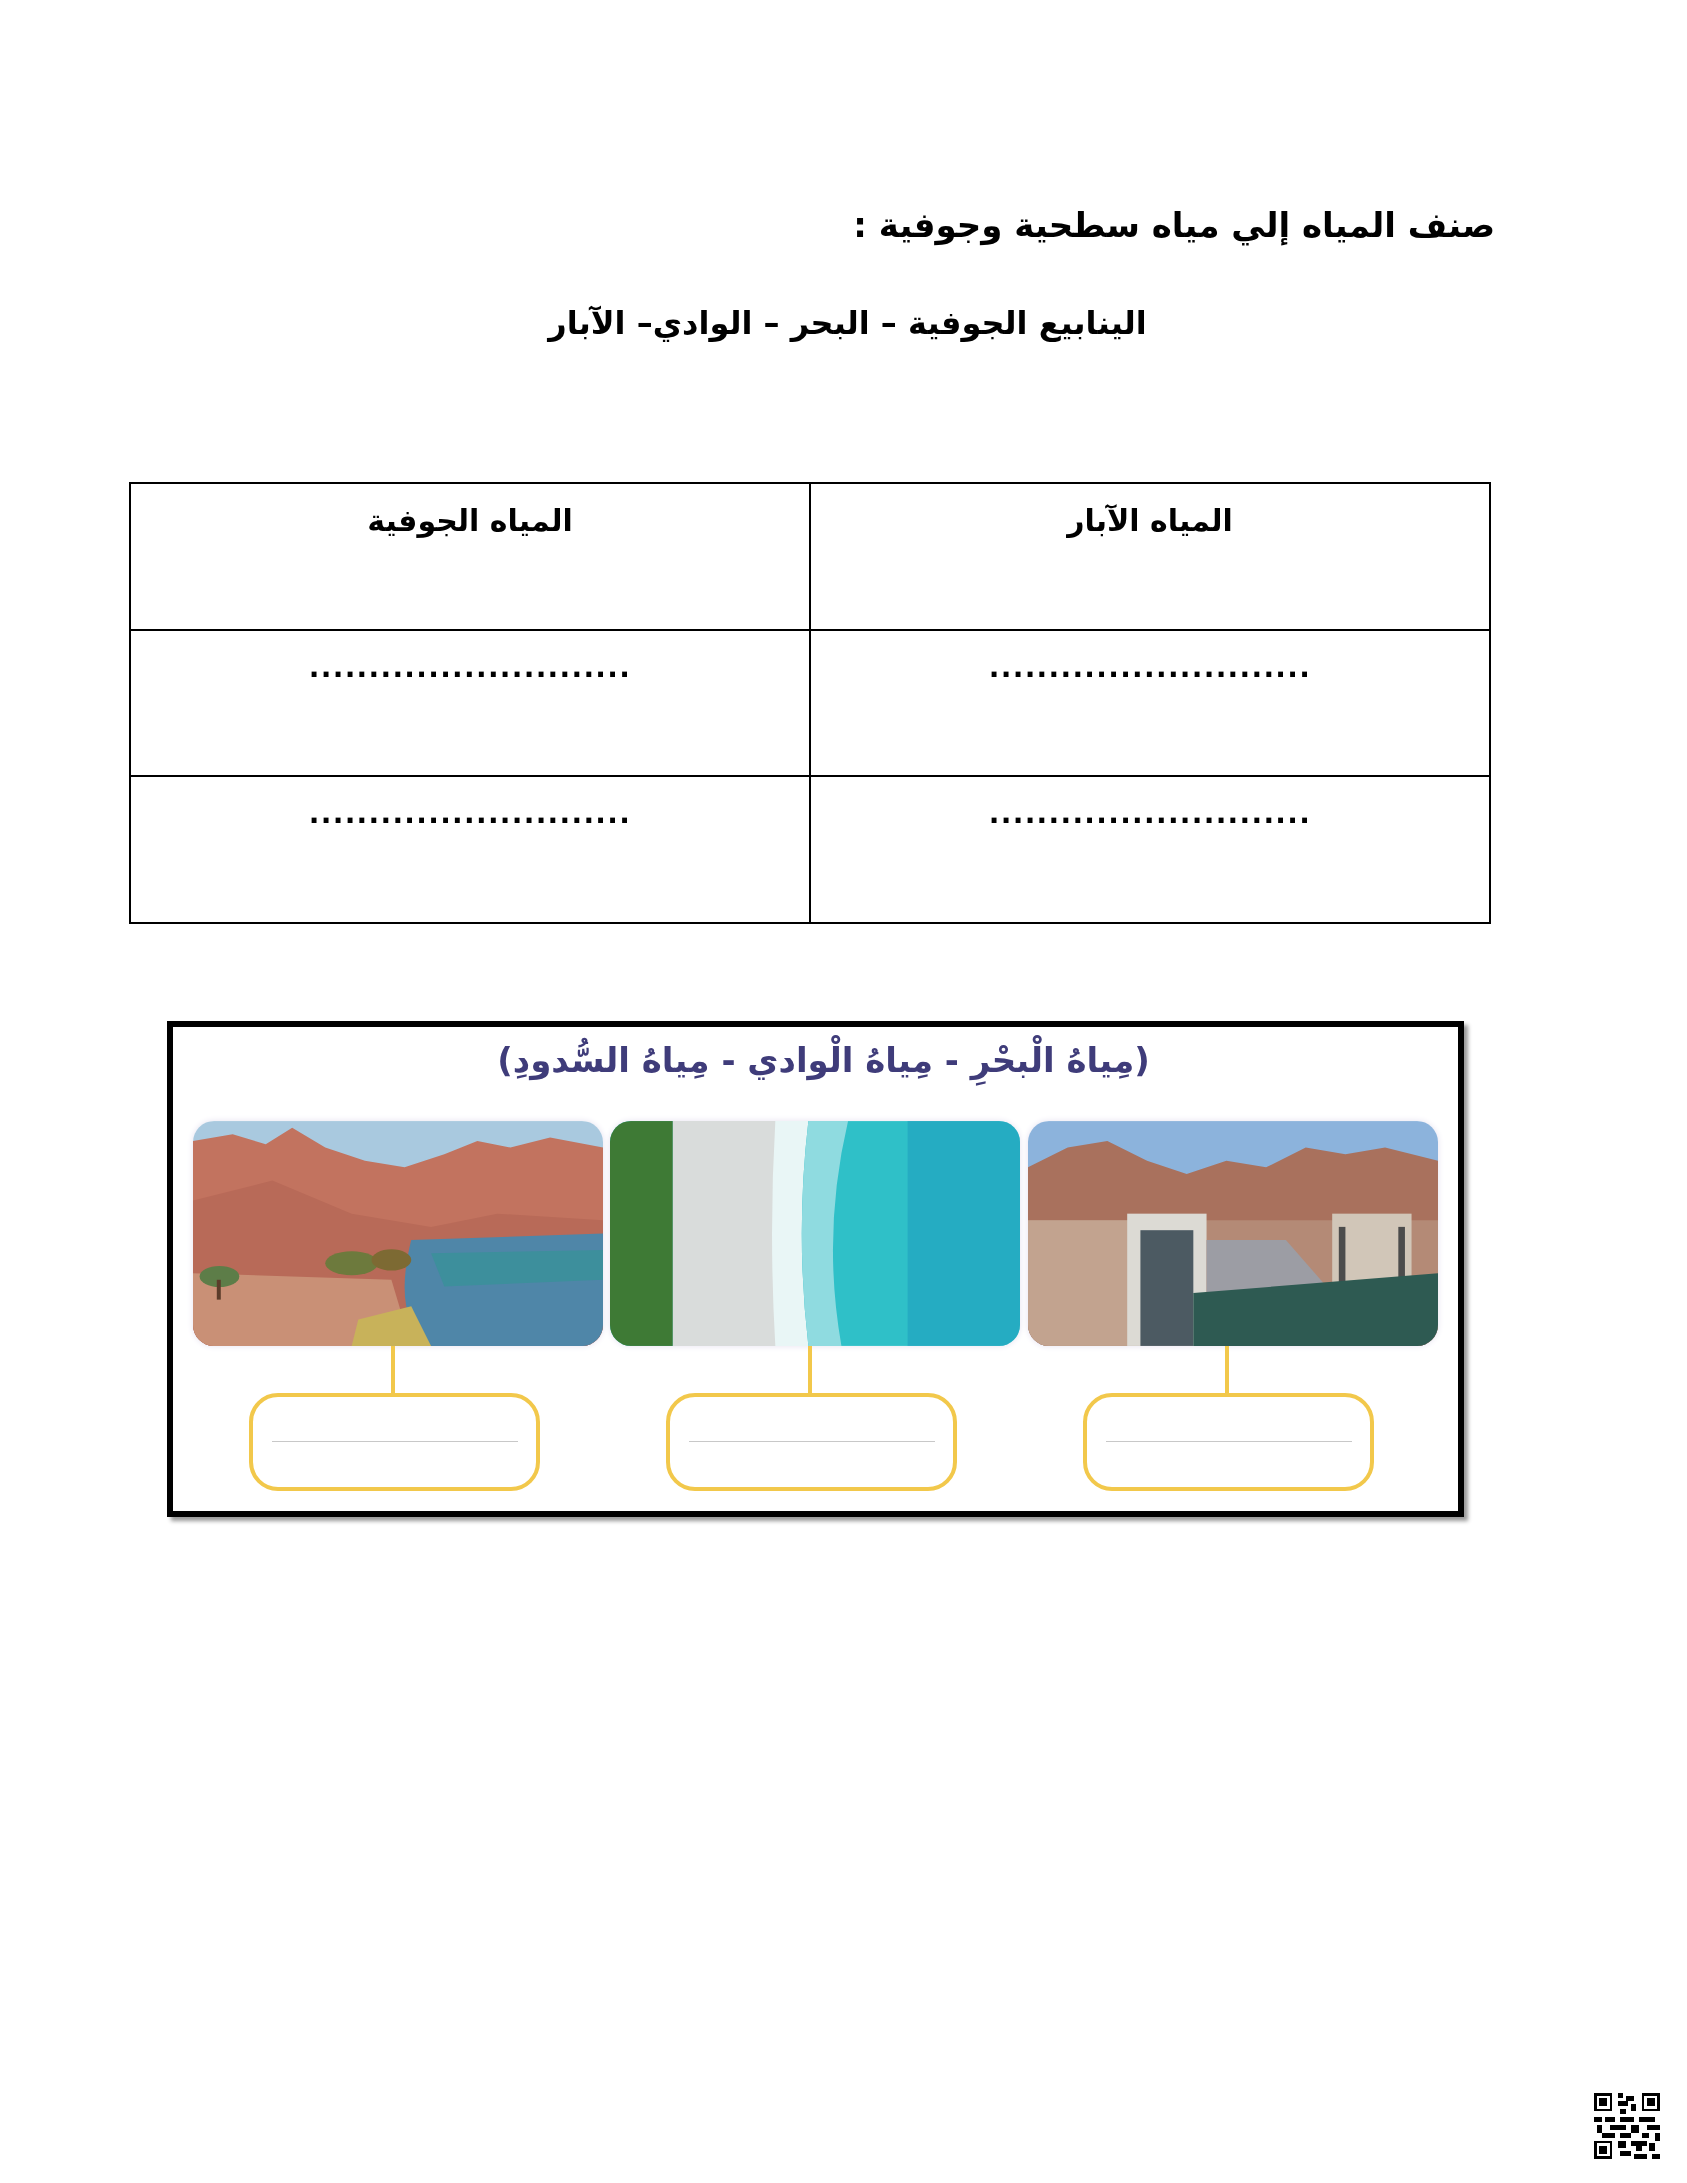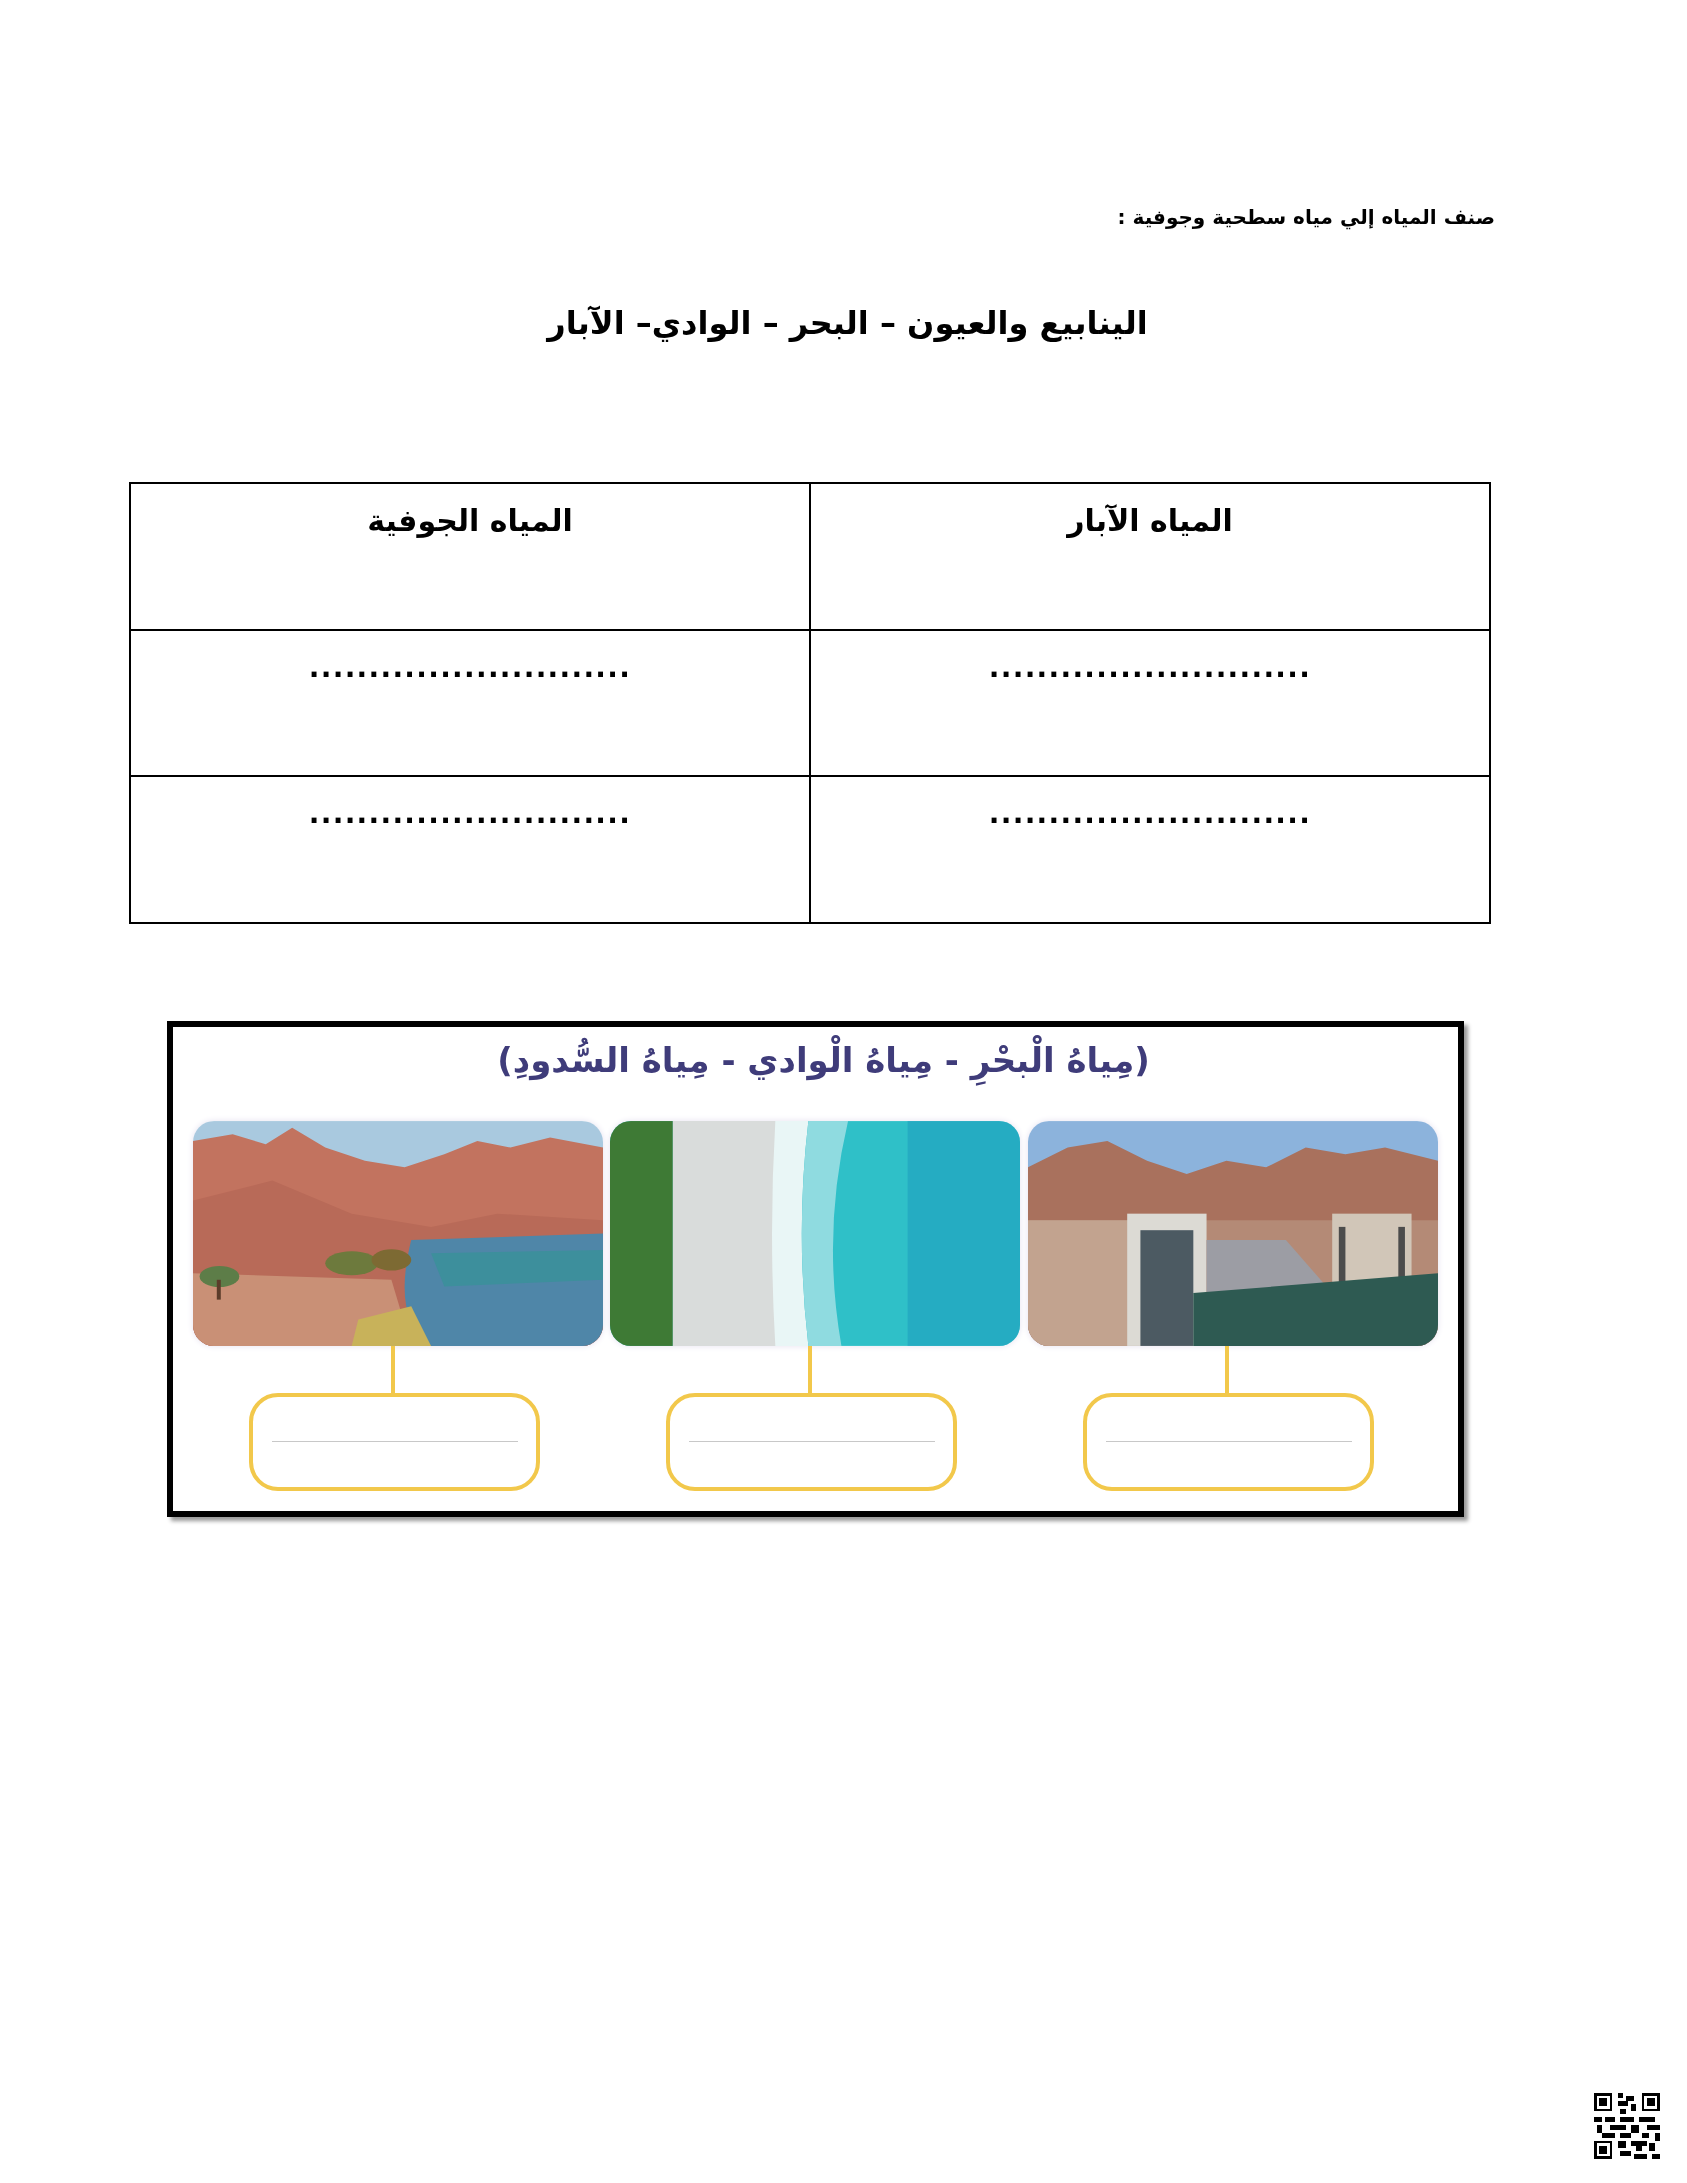--- a/index.html
+++ b/index.html
@@ -1,19 +1,19 @@
 <!DOCTYPE html>
 <html style="font-size:10.6px"><head>
 <meta charset="utf-8">
 <style>
   html, body { margin:0; padding:0; background:#ffffff; }
   body { width:1687px; height:2183px; position:relative; overflow:hidden;
          font-family:"DejaVu Sans", sans-serif; color:#000; }
 
-  .instruction { position:absolute; right:192px; top:205px; font-size:20px; font-weight:bold; white-space:nowrap; direction:rtl; }
+  .instruction { position:absolute; right:192px; top:205px; font-size:34px; font-weight:bold; white-space:nowrap; direction:rtl; }
   .word-bank { position:absolute; left:543px; width:609px; top:304px; font-size:32px; font-weight:bold; text-align:center; white-space:nowrap; direction:rtl; }
 
   .class-table { position:absolute; left:129px; top:482px; width:1362px; height:442px;
                  border-collapse:collapse; table-layout:fixed; direction:rtl; }
   .class-table td { border:2px solid #000; vertical-align:top; text-align:center; padding:12px; }
   .class-table tr { height:144px; }
   .class-table .hdr { font-size:30px; font-weight:bold; padding-top:18.5px; }
   .class-table .dots { font-size:28px; font-weight:bold; letter-spacing:1.3px; padding-top:20px; }
 
   .pic-box { position:absolute; left:167px; top:1021px; width:1297px; height:496px;
@@ -27,21 +27,21 @@
   .answer-box { position:absolute; top:366px; width:291px; height:98px; border:4px solid #f2c84b;
                 border-radius:29px; box-sizing:border-box; background:#fff; }
   .answer-line { position:absolute; left:18.5px; right:18.5px; top:44px; height:1.3px; background:#c8c8c8; }
 
   .qr { position:absolute; left:1594px; top:2093px; width:66px; height:66px; }
 </style>
 </head>
 <body>
 
 <div class="instruction">صنف المياه إلي مياه سطحية وجوفية :</div>
-<div class="word-bank">الينابيع والعيون  –  البحر  –  الوادي–  الآبار</div>
+<div class="word-bank">الينابيع الجوفية  –  البحر  –  الوادي–  الآبار</div>
 
 <table class="class-table">
   <tbody>
       <tr>
     <td class="hdr">المياه الآبار</td>
     <td class="hdr">المياه الجوفية</td>
   </tr>
   <tr>
     <td class="dots">...........................</td>
     <td class="dots">...........................</td>

